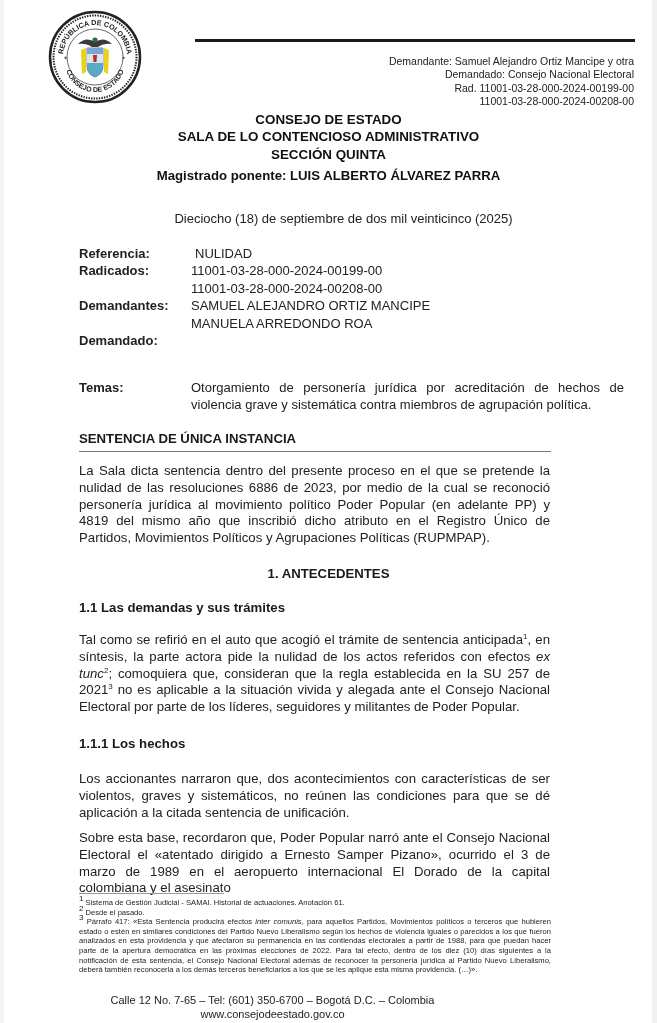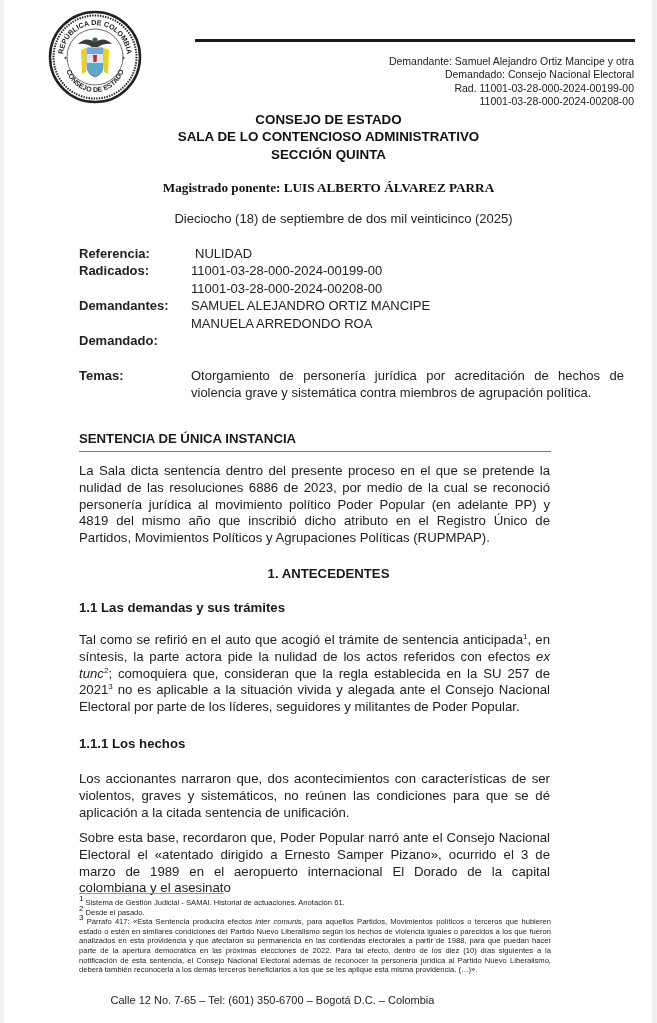--- a/index.html
+++ b/index.html
@@ -9,27 +9,27 @@
     font-family:"Liberation Sans", sans-serif; color:#1a1a1a;
   }
   .edge-left { position:absolute; left:0; top:0; width:4px; height:1023px; background:#f3f3f3; }
   .edge-right { position:absolute; left:652px; top:0; width:5px; height:1023px; background:#f1f1f1; }
   .abs { position:absolute; }
   .seal { left:48px; top:10px; width:94px; height:94px; }
   .header-rule { left:195px; top:39px; width:440px; height:3px; background:#1a1a1a; }
   .hdr-meta { right:23px; top:55px; width:400px; text-align:right; font-size:10.5px; line-height:13.3px; color:#222; }
   .center-block { left:0; width:657px; text-align:center; font-weight:bold; font-size:13.4px; color:#111; }
   .inst { top:111px; line-height:17.3px; }
-  .ponente { top:180px; font-size:13.2px;font-family:Liberation Serif, serif; }
+  .ponente { top:168px; font-size:13.2px; }
   .fecha { position:absolute; left:0; width:657px; text-align:center; top:211px; font-size:13px; color:#222; font-weight:normal;padding-left:15px; }
   .meta-table { left:79px; top:245px; width:545px; font-size:13px; color:#222; }
   .meta-row { display:flex; line-height:17.4px; }
   .meta-label { width:112px; font-weight:bold; flex-shrink:0; }
   .meta-vals { flex:1; }
-  .temas-row { margin-top:18px; }
+  .temas-row { margin-top:30px; }
   .temas-text { text-align:justify; line-height:17px; width:405px; }
   .sentencia-head { left:79px; top:431px; width:472px; font-weight:bold; font-size:13.2px; padding-bottom:5px; border-bottom:1.5px solid #777; }
   p.body { position:absolute; left:79px; width:471px; margin:0; font-size:13.2px; line-height:16.8px; text-align:justify; color:#222; }
   .h1 { left:0; width:657px; text-align:center; top:566px; font-weight:bold; font-size:13.2px; }
   .h2 { left:79px; top:600px; font-weight:bold; font-size:13.2px;text-align:right; }
   .h3 { left:79px; top:736px; font-weight:bold; font-size:13.2px; }
   sup { font-size:8px; line-height:0; }
   .fn-rule { left:79px; top:893px; width:145px; height:1px; background:#999; }
   .footnotes { left:79px; top:898px; width:472px; font-size:7.6px; line-height:9.6px; color:#222; text-align:justify; }
   .footnotes div { margin:0; }
@@ -130,13 +130,14 @@
 <div class="abs fn-rule"></div>
 
 <div class="abs footnotes">
   <div><sup>1</sup><span> Sistema de Gestión Judicial - SAMAI. Historial de actuaciones. Anotación 61.</span></div>
   <div><sup>2</sup><span> Desde el pasado.</span></div>
   <div><sup>3</sup><span> Párrafo 417: «Esta Sentencia producirá efectos </span><i>inter comunis</i><span>, para aquellos Partidos, Movimientos políticos o terceros que hubieren estado o estén en similares condiciones del Partido Nuevo Liberalismo según los hechos de violencia iguales o parecidos a los que fueron analizados en esta providencia y que afectaron su permanencia en las contiendas electorales a partir de 1988, para que puedan hacer parte de la apertura democrática en las próximas elecciones de 2022. Para tal efecto, dentro de los diez (10) días siguientes a la notificación de esta sentencia, el Consejo Nacional Electoral además de reconocer la personería jurídica al Partido Nuevo Liberalismo, deberá también reconocerla a los demás terceros beneficiarios a los que se les aplique esta misma providencia. (…)».</span></div>
 </div>
 
 <div class="abs footer">
   <div>Calle 12 No. 7-65 – Tel: (601) 350-6700 – Bogotá D.C. – Colombia</div>
+  <div>www.consejodeestado.gov.co</div>
 </div>
 
 </body></html>

